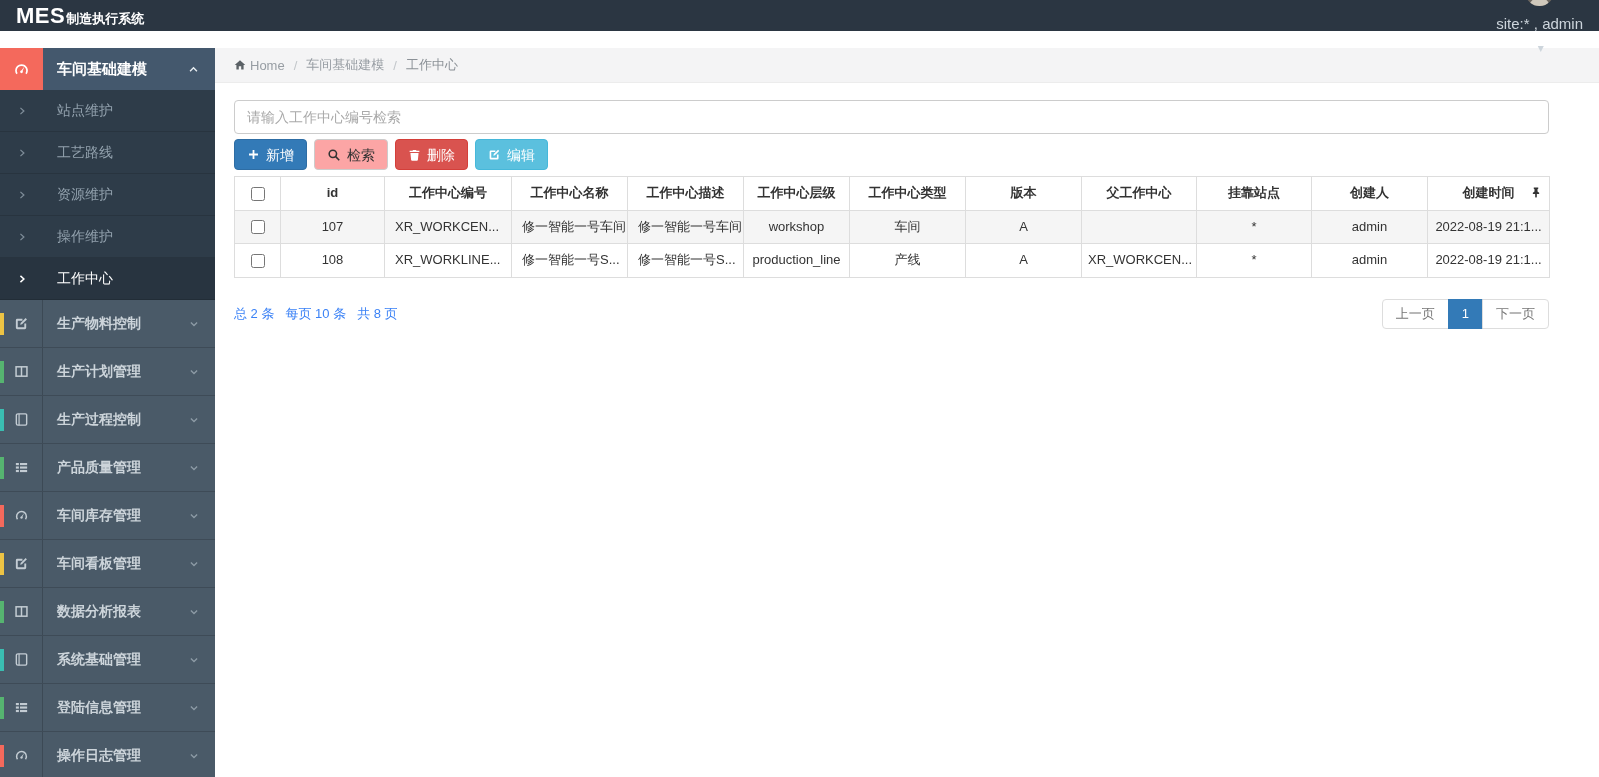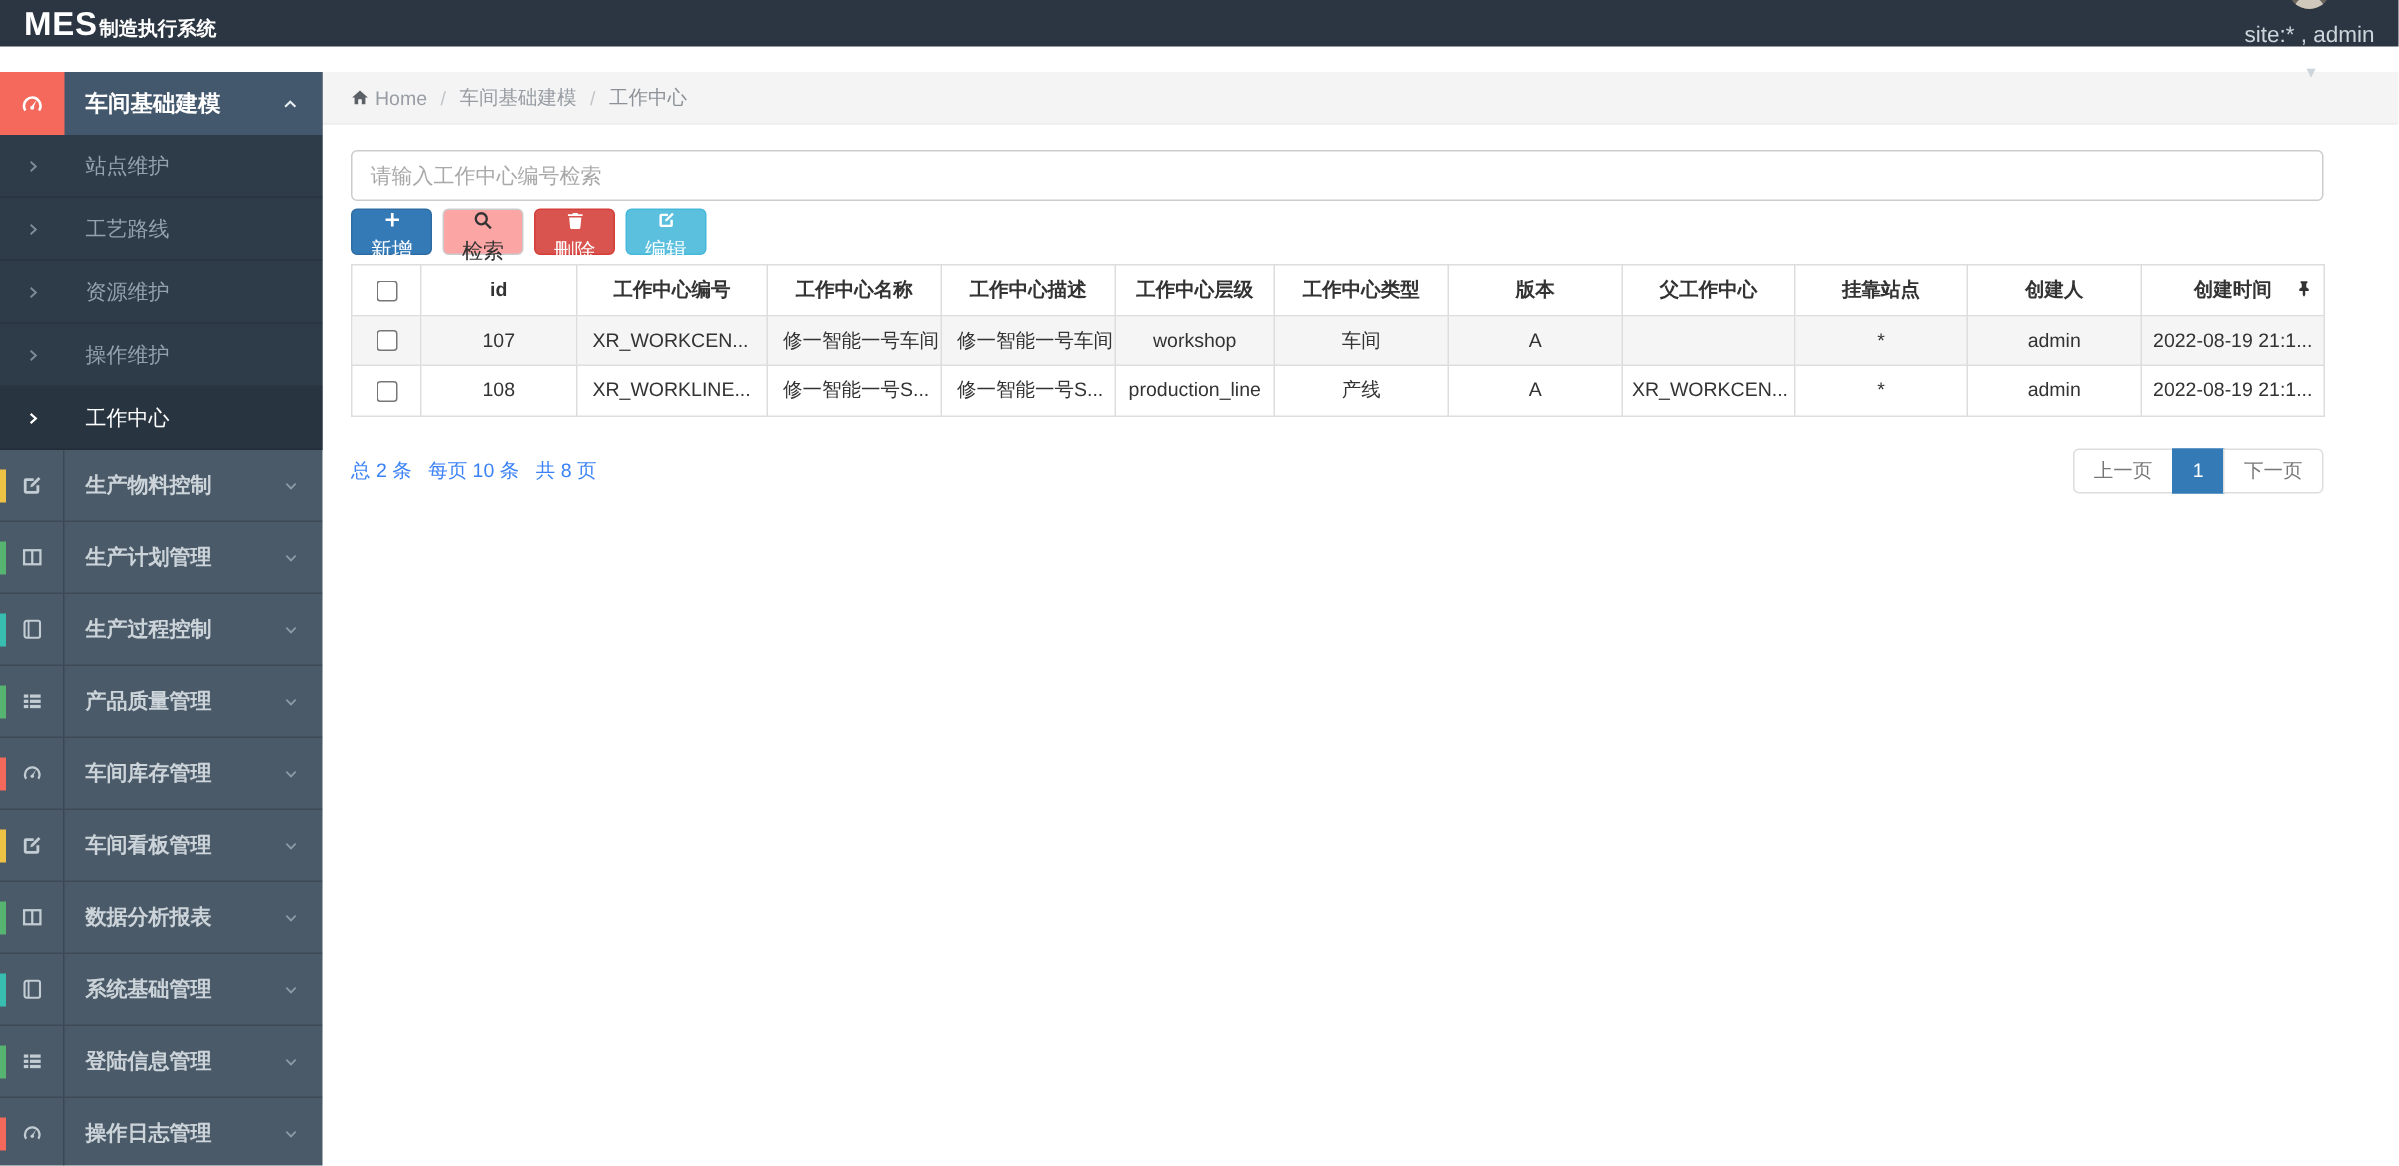--- a/index.html
+++ b/index.html
@@ -85,21 +85,21 @@
     width: 100%; height: 34px; padding: 6px 12px; font-size: 14px; color: #555;
     border: 1px solid #ccc; border-radius: 4px; outline: none;
     font-family: inherit; background: #fff;
   }
   .search-input::placeholder { color: #a9a9a9; }
 
   .toolbar { margin-top: 5px; display: flex; gap: 7px; }
   .btn {
     height: 31px; padding: 0 12px; border-radius: 4px; font-size: 14px;
     display: inline-flex; align-items: center; gap: 6px; cursor: pointer;
-    font-family: inherit; border: 1px solid transparent; line-height: 1; flex-direction: column;
+    font-family: inherit; border: 1px solid transparent; line-height: 1;
   }
   .btn-primary { background: #337ab7; border-color: #2e6da4; color: #fff; }
   .btn-default { background: #fca5a5; border-color: #ccc; color: #333; }
   .btn-danger  { background: #d9534f; border-color: #d43f3a; color: #fff; }
   .btn-info    { background: #5bc0de; border-color: #46b8da; color: #fff; }
 
   table.grid {
     margin-top: 6px; width: 100%; border-collapse: collapse; table-layout: fixed;
     font-size: 13px; color: #333;
   }

